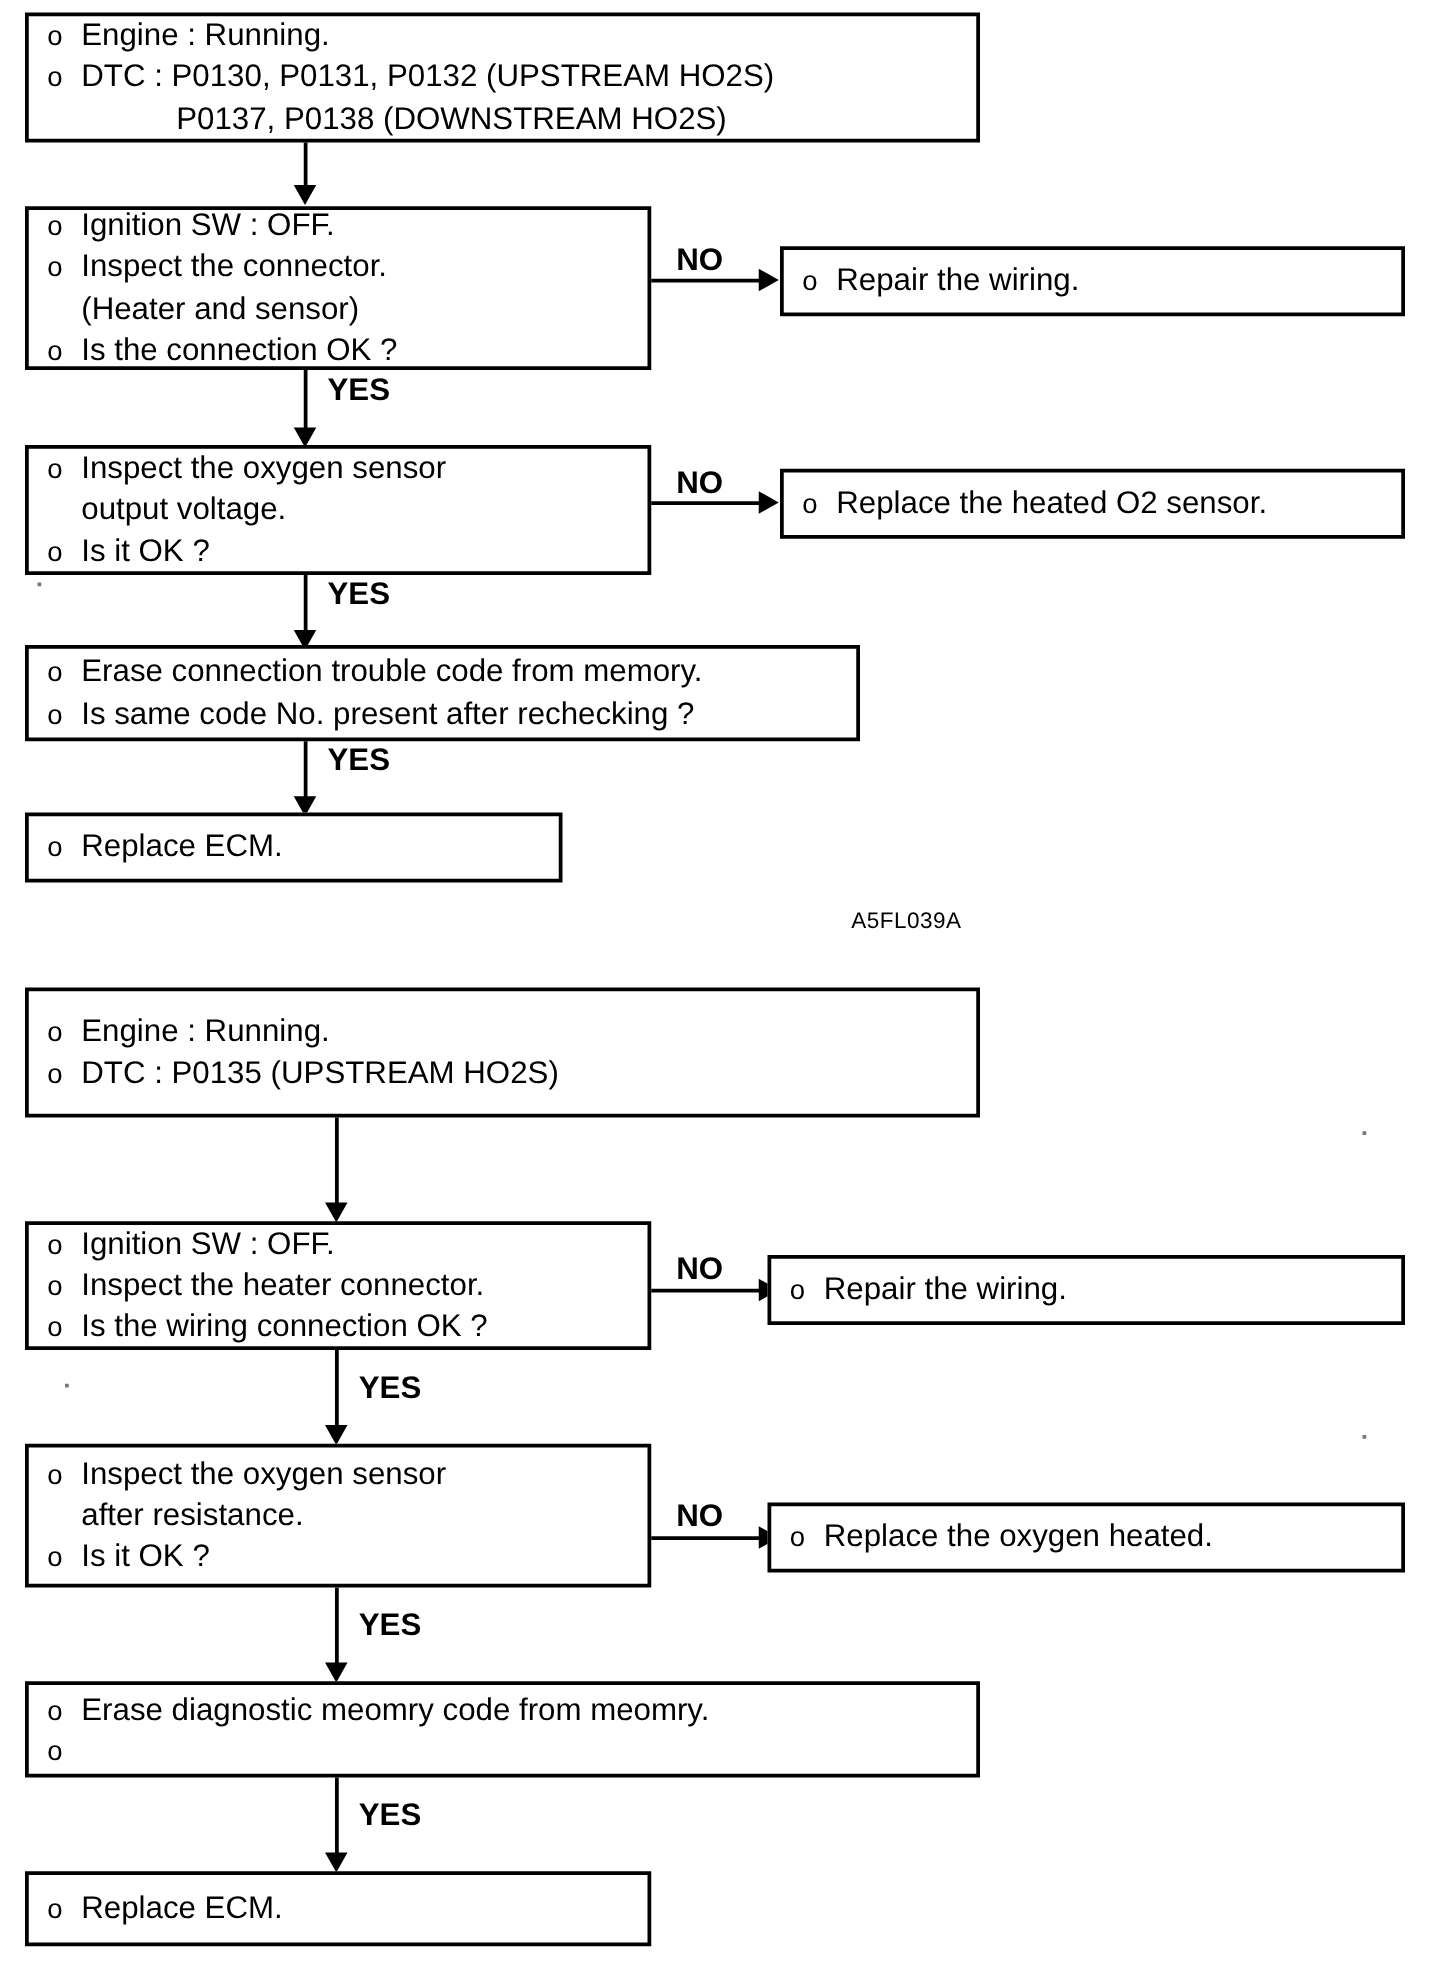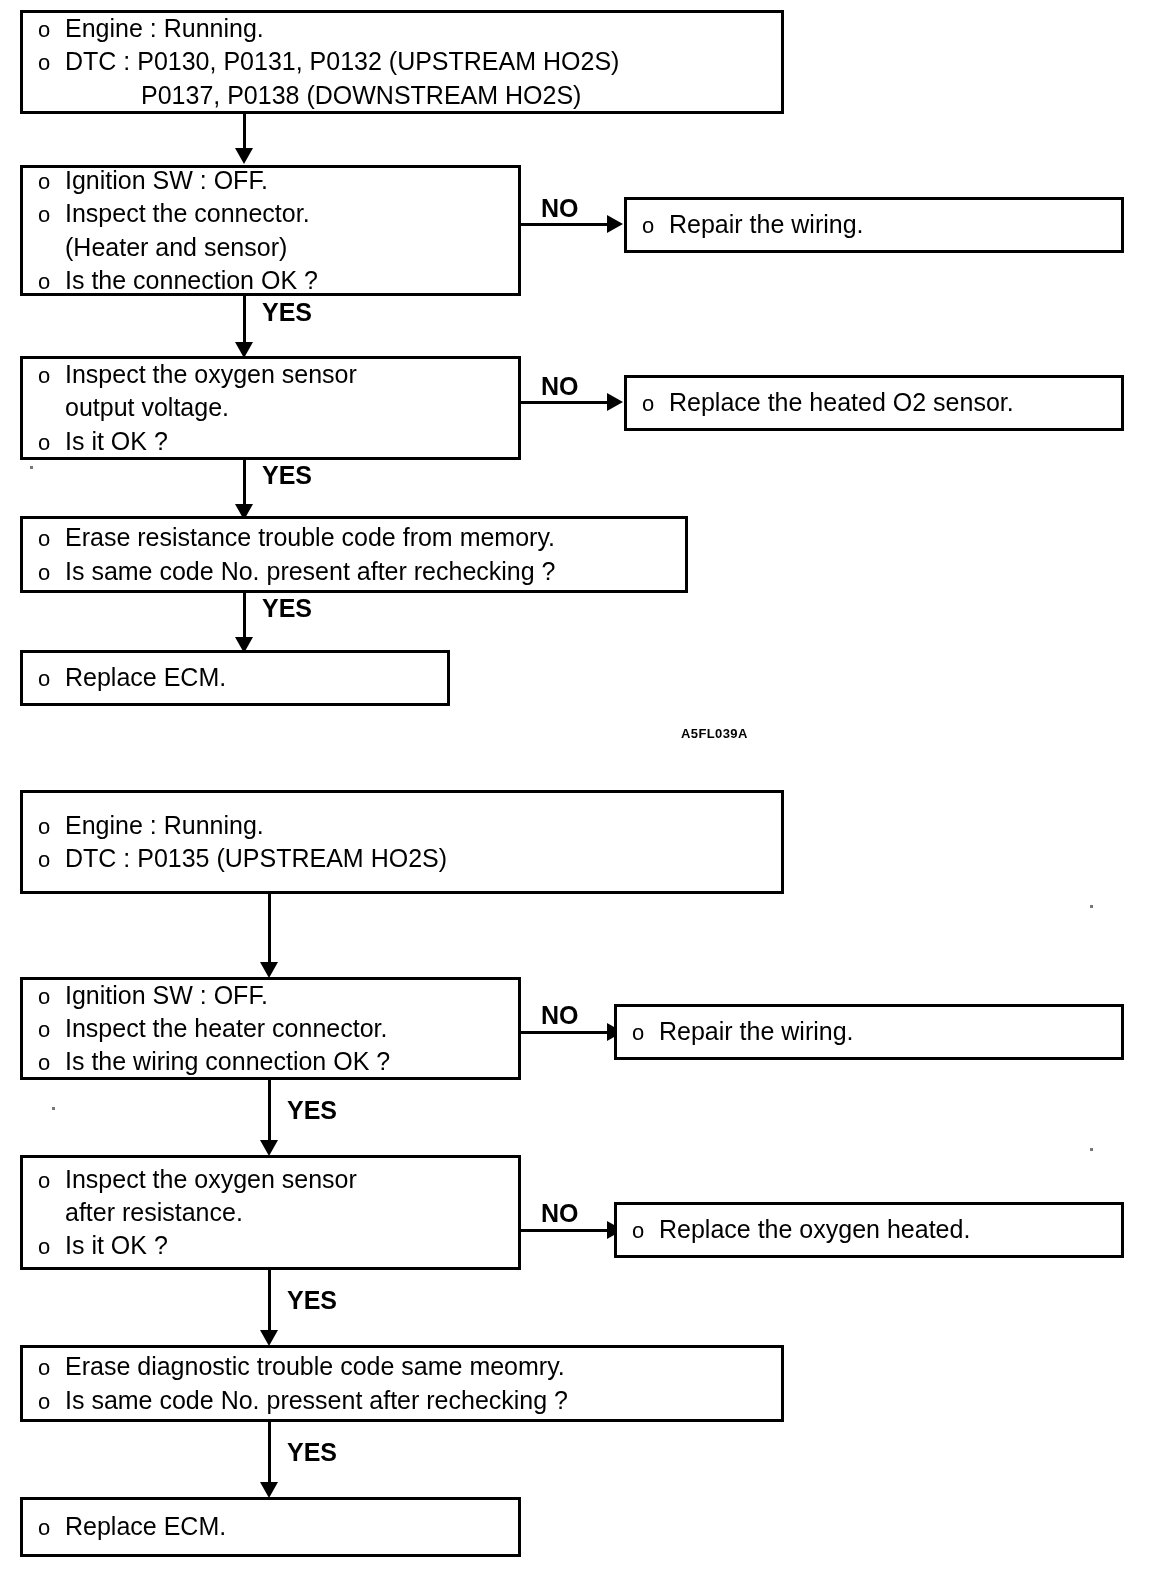--- a/index.html
+++ b/index.html
@@ -76,22 +76,22 @@
   }
   .elabel {
     position: absolute;
     font-size: 25px;
     line-height: 1;
     white-space: pre;
     font-weight: bold;
   }
   .figcode {
     position: absolute;
-    font-size: 13px;
-    font-weight: bold;
+    font-size: 18px;
+    font-weight: normal;
     letter-spacing: 0.4px;
     white-space: pre;
   }
   .dot {
     position: absolute;
     width: 3px;
     height: 3px;
     background: #777;
   }
 </style>
@@ -178,21 +178,21 @@
     </div>
   </div>
 
   <div class="vline" style="left:243px; top:460px; height:46px;"></div>
   <div class="arrow-down" style="left:235px; top:504px;"></div>
   <div class="elabel" style="left:262px; top:463px;">YES</div>
 
   <div class="fbox" style="left:20px; top:516px; width:668px; height:77px;">
     <div class="line">
       <span class="bullet">o</span>
-      <span class="ltext">Erase resistance trouble code from memory.</span>
+      <span class="ltext">Erase connection trouble code from memory.</span>
     </div>
     <div class="line">
       <span class="bullet">o</span>
       <span class="ltext">Is same code No. present after rechecking ?</span>
     </div>
   </div>
 
   <div class="vline" style="left:243px; top:593px; height:46px;"></div>
   <div class="arrow-down" style="left:235px; top:637px;"></div>
   <div class="elabel" style="left:262px; top:596px;">YES</div>
@@ -276,25 +276,24 @@
     </div>
   </div>
 
   <div class="vline" style="left:268px; top:1270px; height:62px;"></div>
   <div class="arrow-down" style="left:260px; top:1330px;"></div>
   <div class="elabel" style="left:287px; top:1288px;">YES</div>
 
   <div class="fbox" style="left:20px; top:1345px; width:764px; height:77px;">
     <div class="line">
       <span class="bullet">o</span>
-      <span class="ltext">Erase diagnostic trouble code same meomry.</span>
-    </div>
-    <div class="line">
-      <span class="bullet">o</span>
-      <span class="ltext">Is same code No. pressent after rechecking ?</span>
+      <span class="ltext">Erase diagnostic meomry code from meomry.</span>
+    </div>
+    <div class="line">
+      <span class="bullet">o</span>
     </div>
   </div>
 
   <div class="vline" style="left:268px; top:1422px; height:62px;"></div>
   <div class="arrow-down" style="left:260px; top:1482px;"></div>
   <div class="elabel" style="left:287px; top:1440px;">YES</div>
 
   <div class="fbox" style="left:20px; top:1497px; width:501px; height:60px;">
     <div class="line">
       <span class="bullet">o</span>

